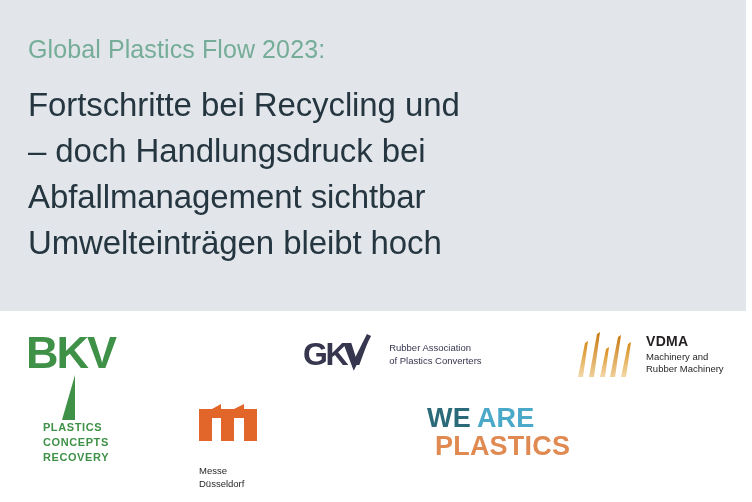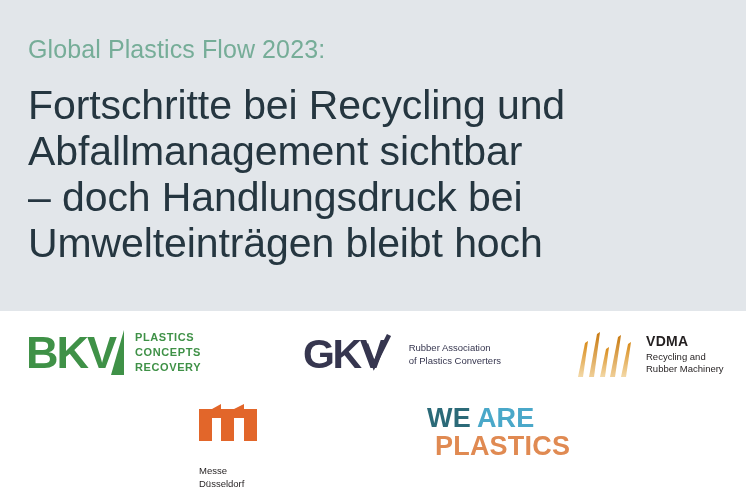--- a/index.html
+++ b/index.html
@@ -40,21 +40,21 @@
     font-size: 25px;
     line-height: 30px;
     font-weight: 400;
     letter-spacing: 0.1px;
     margin: 0 0 18px 0;
     white-space: nowrap;
   }
 
   .headline {
     color: #253640;
-    font-size: 41px;
+    font-size: 33px;
     line-height: 46px;
     font-weight: 400;
     letter-spacing: -0.1px;
     margin: 0;
   }
   .headline .hl-line {
     display: block;
     white-space: nowrap;
   }
 
@@ -68,21 +68,21 @@
     background: #ffffff;
   }
 
   .logo {
     position: absolute;
     display: flex;
     align-items: center;
   }
 
   
-  .logo-bkv { left: 26px; top: 330px - 311px; }
+  .logo-bkv { left: 26px; top: 330px - 311px; flex-direction: column; }
   .logo-bkv { top: 19px; }
   .bkv-word {
     font-size: 45px;
     font-weight: 700;
     color: #3f9147;
     letter-spacing: -2px;
     line-height: 45px;
     font-family: "Liberation Sans", sans-serif;
   }
   .bkv-slash {
@@ -104,21 +104,21 @@
   .bkv-tag span { display: block; }
 
   
   .logo-gkv { left: 303px; top: 23px; }
   .gkv-mark {
     position: relative;
     display: flex;
     align-items: flex-end;
   }
   .gkv-word {
-    font-size: 41px;
+    font-size: 32px;
     font-weight: 700;
     color: #36364f;
     letter-spacing: -2.4px;
     line-height: 40px;
   }
   .gkv-tick {
     position: absolute;
     right: -6px;
     bottom: 6px;
     width: 26px;
@@ -202,22 +202,22 @@
 </style>
 </head>
 <body>
 
 <div class="slide">
 
   <div class="header-panel">
     <div class="eyebrow">Global Plastics Flow 2023:</div>
     <div class="headline">
       <span class="hl-line">Fortschritte bei Recycling und</span>
+      <span class="hl-line">– doch Handlungsdruck bei</span>
       <span class="hl-line">Abfallmanagement sichtbar</span>
-      <span class="hl-line">– doch Handlungsdruck bei</span>
       <span class="hl-line">Umwelteinträgen bleibt hoch</span>
     </div>
   </div>
 
   <div class="logo-strip">
 
     <div class="logo logo-bkv">
       <div class="bkv-word">BKV</div>
       <div class="bkv-slash"></div>
       <div class="bkv-tag">
@@ -254,21 +254,21 @@
         </defs>
         <path d="M6 47 L13 13 L16 11 L11 47 Z" fill="url(#vg1)"></path>
         <path d="M17 47 L25 4 L28 2 L22 47 Z" fill="url(#vg2)"></path>
         <path d="M28 47 L34 19 L37 17 L33 47 Z" fill="url(#vg1)"></path>
         <path d="M38 47 L46 7 L49 5 L43 47 Z" fill="url(#vg2)"></path>
         <path d="M49 47 L56 14 L59 12 L54 47 Z" fill="url(#vg1)"></path>
       </svg>
       <div class="vdma-tag">
         <div class="vdma-title">VDMA</div>
         <div class="vdma-sub">
-          <span>Recycling and</span>
+          <span>Machinery and</span>
           <span>Rubber Machinery</span>
         </div>
       </div>
     </div>
 
     <div class="logo logo-messe">
       <svg class="messe-mark" viewBox="0 0 58 37">
         <path d="M0 8 L0 37 L13 37 L13 14 L22 14 L22 37 L35 37 L35 14 L45 14 L45 37 L58 37 L58 5 L45 5 L45 0 L35 5 L22 5 L22 0 L13 5 L0 5 Z" fill="#e2662a"></path>
       </svg>
       <div class="messe-tag">

